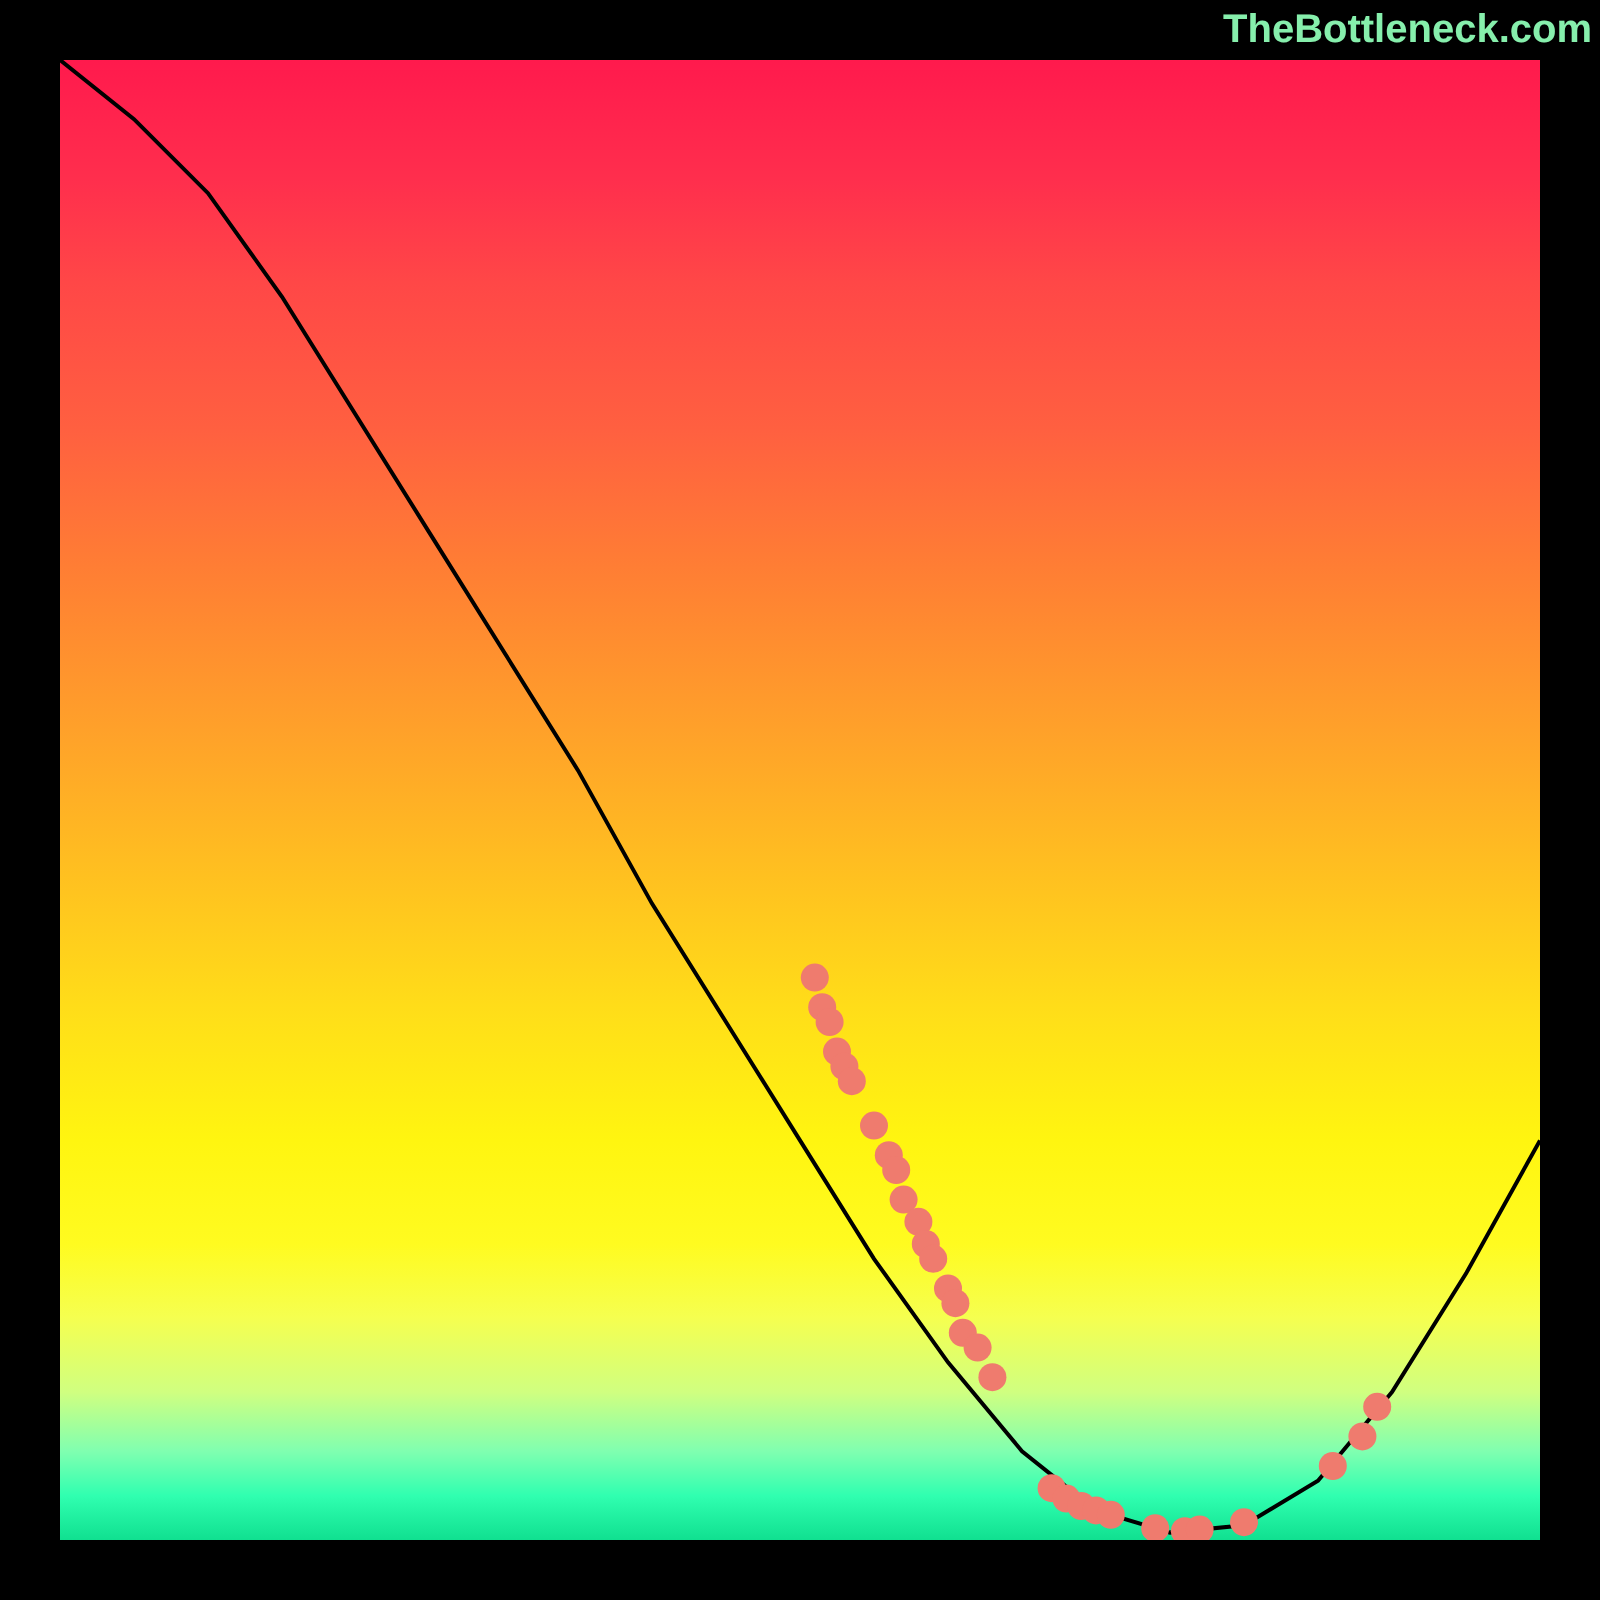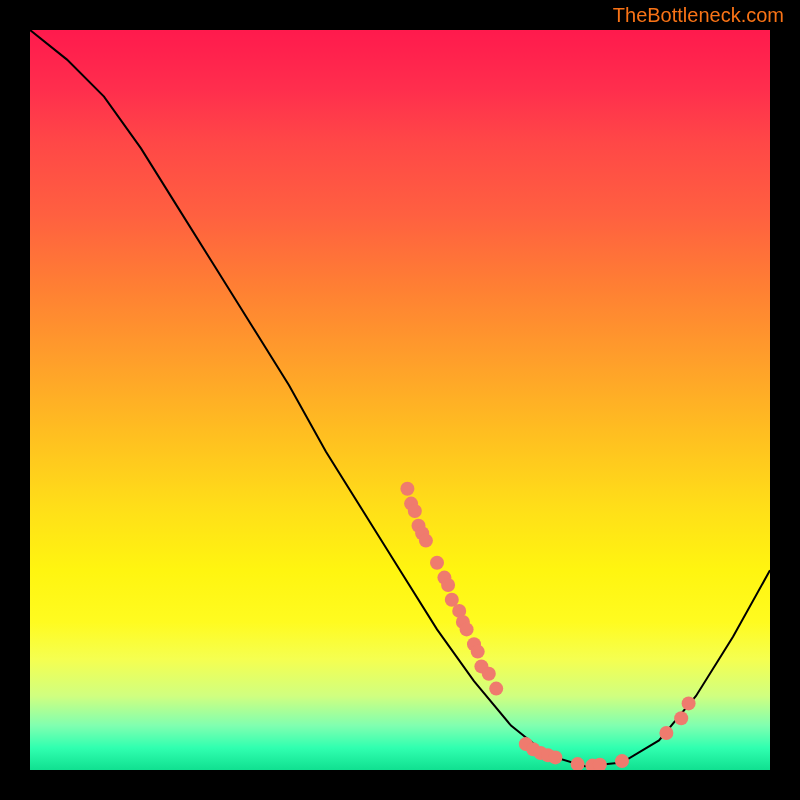--- a/index.html
+++ b/index.html
@@ -13,24 +13,24 @@
   }
   .container {
     position: relative;
     width: 800px;
     height: 800px;
     background: #000;
   }
   .watermark {
     position: absolute;
     top: 4px;
-    right: 16px;
-    color: #f97316;
+    right: 4px;
+    color: #86efac;
     font-size: 20px;
-    font-weight: normal;
+    font-weight: bold;
     z-index: 10;
   }
   .plot-area {
     position: absolute;
     left: 30px;
     top: 30px;
     width: 740px;
     height: 740px;
     overflow: hidden;
   }

